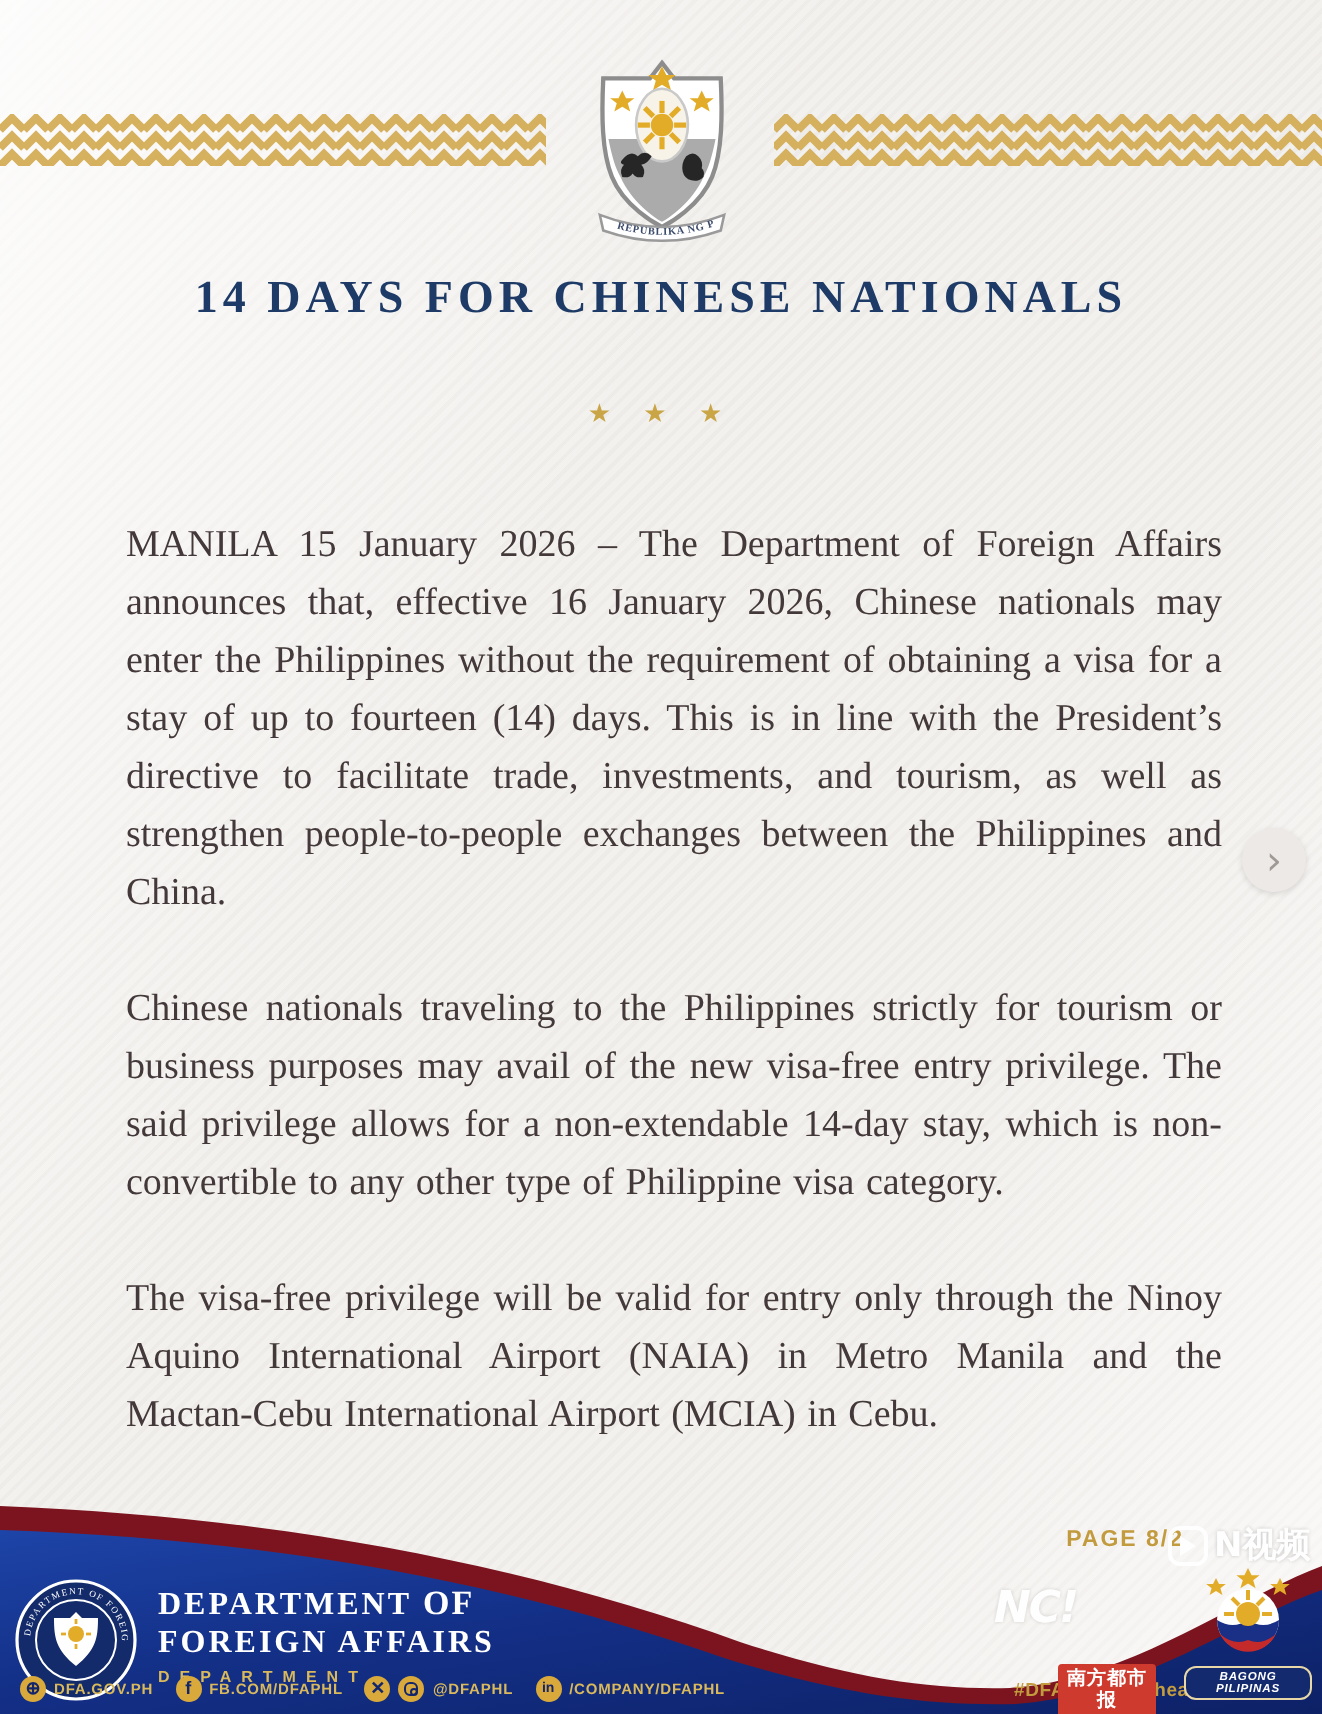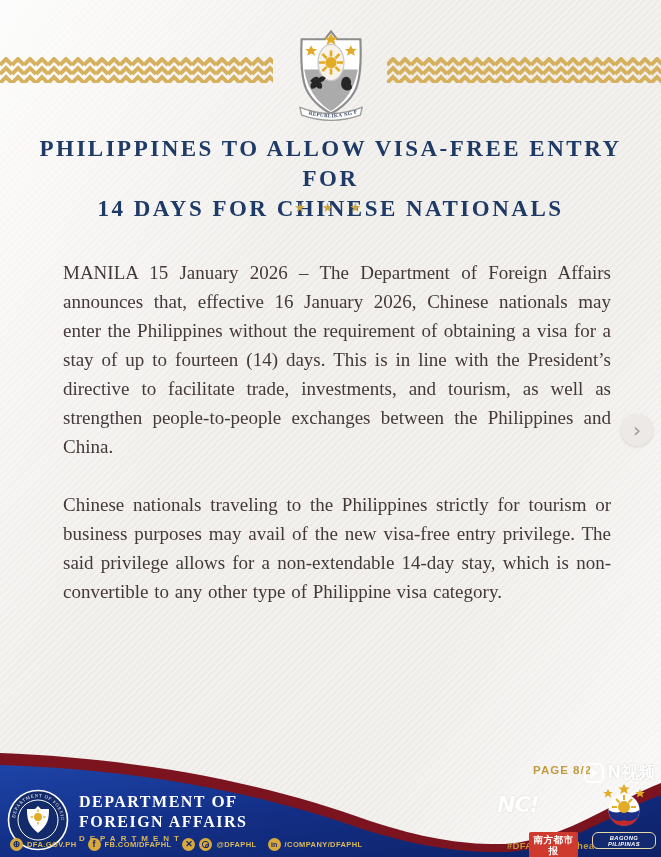--- a/index.html
+++ b/index.html
@@ -174,28 +174,28 @@
     <path d="M27,60 q5,-6 9,-2 q4,-4 8,0 q-2,4 -6,5 q3,3 1,7 q-4,1 -6,-2 q-2,3 -6,2 q-2,-4 1,-7 q-3,-1 -1,-3 Z" fill="#262626"></path>
     <path d="M64,58 q4,-3 7,0 q3,3 2,7 q2,2 1,5 q-3,3 -7,2 q-4,-1 -5,-5 q-1,-5 2,-9 Z" fill="#262626"></path>
     <path d="M14,92 Q50,106 86,92 L84,101 Q50,113 16,101 Z" fill="#ffffff" stroke="#9a9a9a" stroke-width="1.5"></path>
     <path id="bannerCurve" d="M18,98 Q50,109 82,98" fill="none"></path>
     <text font-size="6" fill="#3a4a6b" font-weight="bold" letter-spacing=".5">
       <textPath href="#bannerCurve" startOffset="6">REPUBLIKA NG PILIPINAS</textPath>
     </text>
   </svg>
 
   <div class="title">
-    <div>PHILIPPINES TO ALLOW VISA-FREE ENTRY FOR</div>
     <div>14 DAYS FOR CHINESE NATIONALS</div>
   </div>
   <div class="stars">★ ★ ★</div>
 
   <div class="article">
     <p>MANILA 15 January 2026 – The Department of Foreign Affairs announces that, effective 16 January 2026, Chinese nationals may enter the Philippines without the requirement of obtaining a visa for a stay of up to fourteen (14) days. This is in line with the President’s directive to facilitate trade, investments, and tourism, as well as strengthen people-to-people exchanges between the Philippines and China.</p>
     <p>Chinese nationals traveling to the Philippines strictly for tourism or business purposes may avail of the new visa-free entry privilege. The said privilege allows for a non-extendable 14-day stay, which is non-convertible to any other type of Philippine visa category.</p>
+    <p>The visa-free privilege will be valid for entry only through the Ninoy Aquino International Airport (NAIA) in Metro Manila and the Mactan-Cebu International Airport (MCIA) in Cebu.</p>
   </div>
 
   <button class="next-btn">
     <span>›</span>
   </button>
 
   <div class="page-label">PAGE 8/2</div>
 
   <svg class="footer-svg" viewBox="0 0 661 120" preserveAspectRatio="none">
     <defs>

